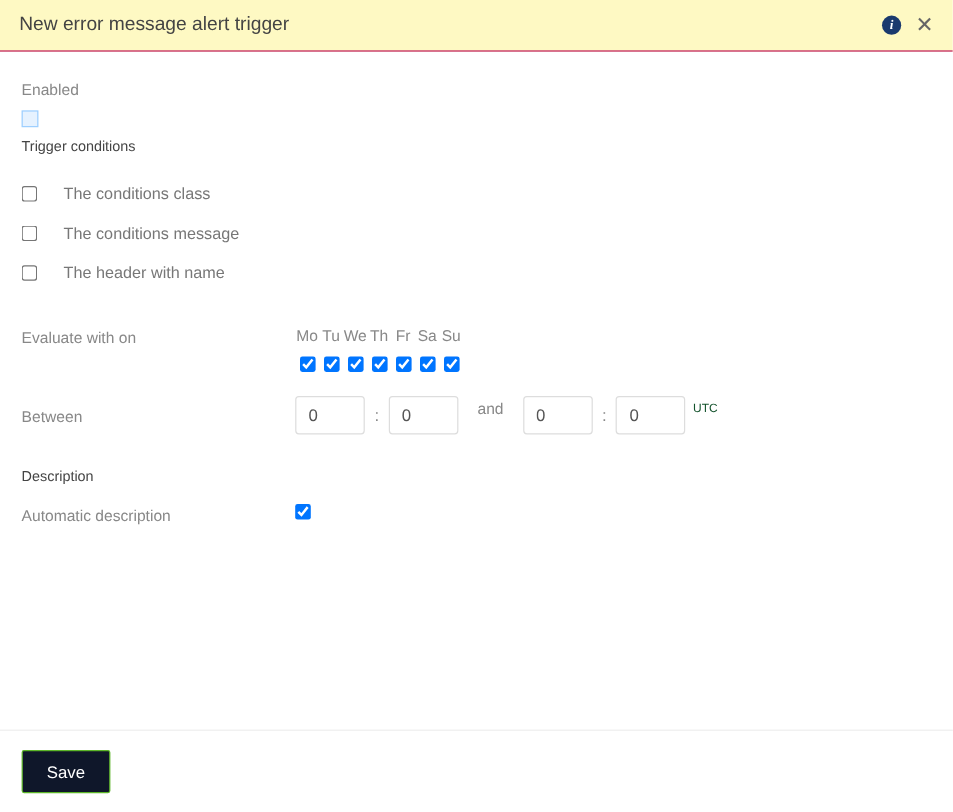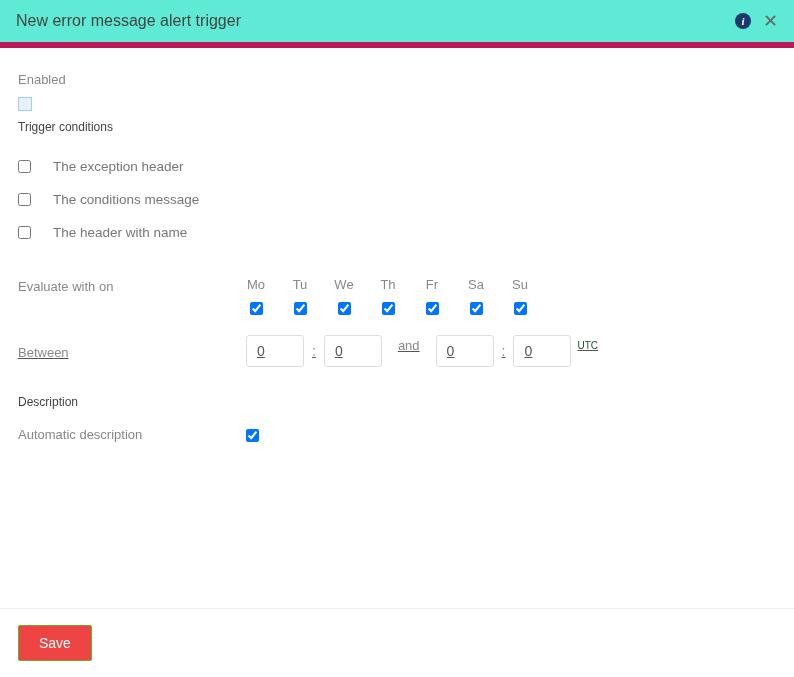--- a/index.html
+++ b/index.html
@@ -10,26 +10,26 @@
     body {
       font-family: -apple-system, BlinkMacSystemFont, "Segoe UI", Arial, sans-serif;
       font-size: 14px;
       color: #555;
       background: #fff;
       width: 794px;
       height: 677px;
       overflow: hidden;
     }
     .header {
-      background: #5eead4;
+      background: #fef9c3;
       padding: 12px 16px;
       display: flex;
       align-items: center;
       justify-content: space-between;
-      border-bottom: 6px solid #be185d;
+      border-bottom: 1px solid #be185d;
     }
     .header-title {
       font-size: 16px;
       color: #444;
       font-weight: 400;
     }
     .header-actions {
       display: flex;
       align-items: center;
       gap: 12px;
@@ -127,39 +127,37 @@
       margin-top: 14px;
     }
     .row-label {
       width: 228px;
       color: #888;
       font-size: 13px;
       padding-top: 2px;
     }
     .days-grid {
       display: flex;
-      gap: 24px;
       justify-content: center;
     }
     .day-col {
       display: flex;
       flex-direction: column;
       align-items: center;
       gap: 10px;
       width: 20px;
     }
     .day-label {
       color: #888;
       font-size: 13px;
     }
     .between-row {
       display: flex;
       align-items: center;
       margin-top: 20px;
-      text-decoration: underline;
     }
     .time-input {
       width: 58px;
       height: 32px;
       border: 1px solid #ddd;
       border-radius: 3px;
       padding: 0 10px;
       font-size: 14px;
       color: #555;
     }
@@ -180,21 +178,21 @@
       color: #14532d;
       font-size: 10px;
       position: relative;
       top: -6px;
     }
     .desc-section {
       margin-top: 28px;
     }
     .auto-desc-row {
       display: flex;
-      align-items: flex-end;
+      align-items: flex-start;
       margin-top: 14px;
     }
     .footer {
       position: absolute;
       bottom: 0;
       left: 0;
       right: 0;
       border-top: 1px solid #eee;
       padding: 16px 18px;
       display: flex;
@@ -202,21 +200,21 @@
       background: #fff;
     }
     .btn {
       padding: 9px 20px;
       border-radius: 2px;
       font-size: 14px;
       cursor: pointer;
       border: 1px solid transparent;
     }
     .btn-primary {
-      background: #ef4444;
+      background: #0f172a;
       color: #fff;
       border-color: #5cb528;
     }
     .btn-secondary {
       background: #fff;
       color: #5cb528;
       border-color: #ccc;
     }
   </style>
 </head>
@@ -233,21 +231,21 @@
 <div class="content">
 
   <div class="field-label">Enabled</div>
   <span class="enabled-checkbox"></span>
 
 
   <div class="section-title">Trigger conditions</div>
 
   <div class="condition-row">
     <input type="checkbox" class="checkbox" style="">
-    <span class="condition-label">The exception header</span>
+    <span class="condition-label">The conditions class</span>
   </div>
   <div class="condition-row">
     <input type="checkbox" class="checkbox" style="">
     <span class="condition-label">The conditions message</span>
   </div>
   <div class="condition-row">
     <input type="checkbox" class="checkbox" style="">
     <span class="condition-label">The header with name</span>
   </div>
 

